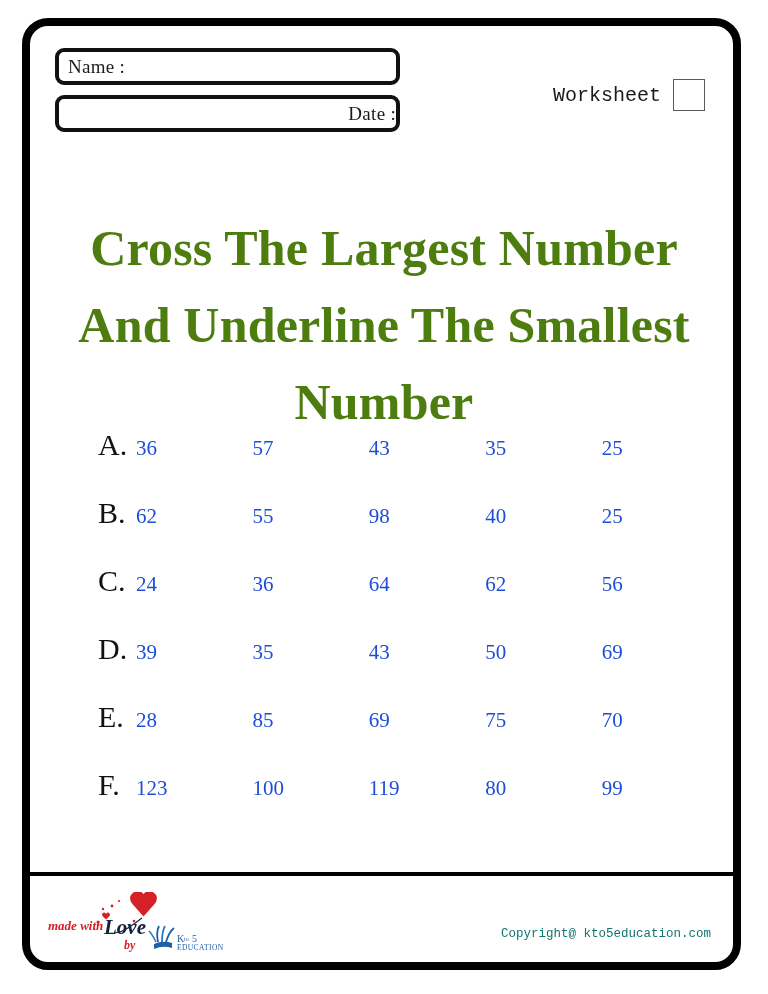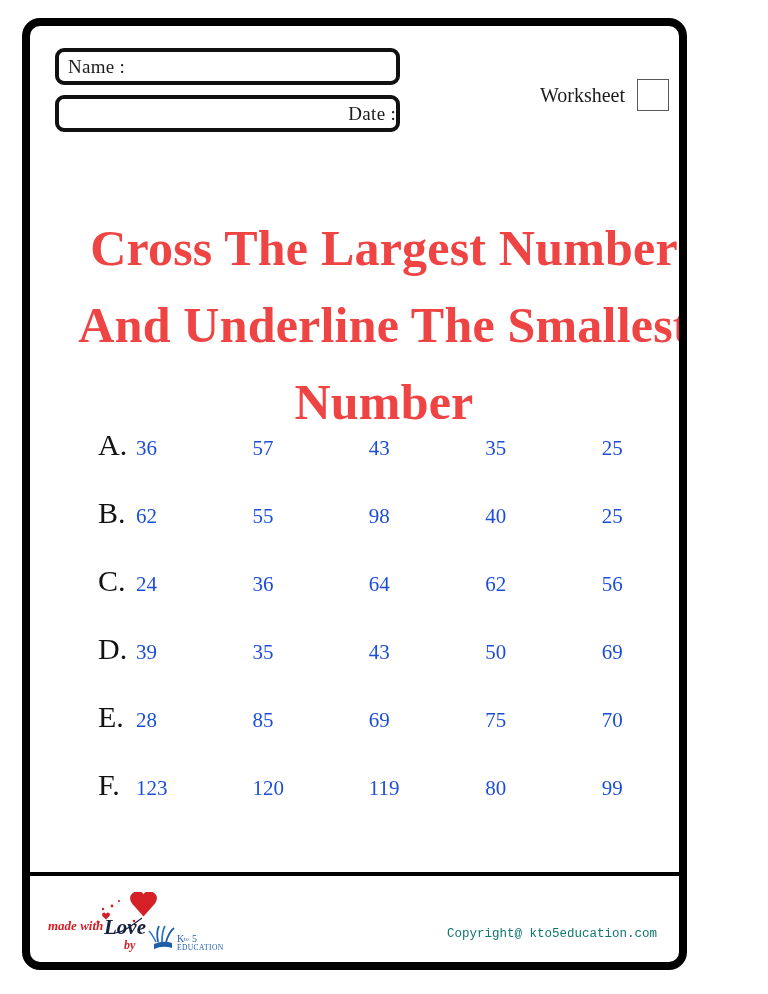--- a/index.html
+++ b/index.html
@@ -13,25 +13,25 @@
     font-family: "Liberation Serif", serif;
     -webkit-font-smoothing: antialiased;
     overflow: hidden;
   }
 
   
   .page-frame {
     position: absolute;
     left: 22px;
     top: 18px;
-    width: 665px;
+    width: 719px;
     height: 952px;
     box-sizing: border-box;
     border: 8px solid #000000;
-    border-radius: 18px;
+    border-radius: 26px;
     background: #ffffff;
   }
   .page-inner {
     position: absolute;
     inset: 0;
     overflow: hidden;
     border-radius: 18px;
   }
 
   
@@ -57,44 +57,45 @@
 
   .worksheet-group {
     position: absolute;
     left: 510px;
     top: 53px;
     display: flex;
     align-items: center;
     gap: 12px;
   }
   .worksheet-label {
-    font-family: Liberation Serif, serif;
+    font-family: Liberation Mono, monospace;
     font-size: 20px;
     color: #1b1b1b;
     white-space: nowrap;
+    margin-left: 13px;
   }
   .worksheet-checkbox {
     width: 32px;
     height: 32px;
     box-sizing: border-box;
     border: 1.5px solid #5a5a5a;
     background: #ffffff;
   }
 
   
   .title {
     position: absolute;
     left: 36px;
     top: 150px;
     width: 636px;
     text-align: center;
     font-family: "Liberation Serif", serif;
     font-size: 50px;
     line-height: 1.54;
-    color: #ef4444;
+    color: #4d7c0f;
     letter-spacing: 0.2px;
   }
 
   
   .grid {
     position: absolute;
     left: 40px;
     top: 402px;
     width: 648px;
   }
@@ -220,21 +221,21 @@
         <span class="cell">28</span>
         <span class="cell">85</span>
         <span class="cell">69</span>
         <span class="cell">75</span>
         <span class="cell">70</span>
       </div>
 
       <div class="grid-row">
         <span class="row-label">F.</span>
         <span class="cell">123</span>
-        <span class="cell">120</span>
+        <span class="cell">100</span>
         <span class="cell">119</span>
         <span class="cell">80</span>
         <span class="cell">99</span>
       </div>
 
     </div>
 
     <div class="footer-divider"></div>
 
     <div class="footer">

